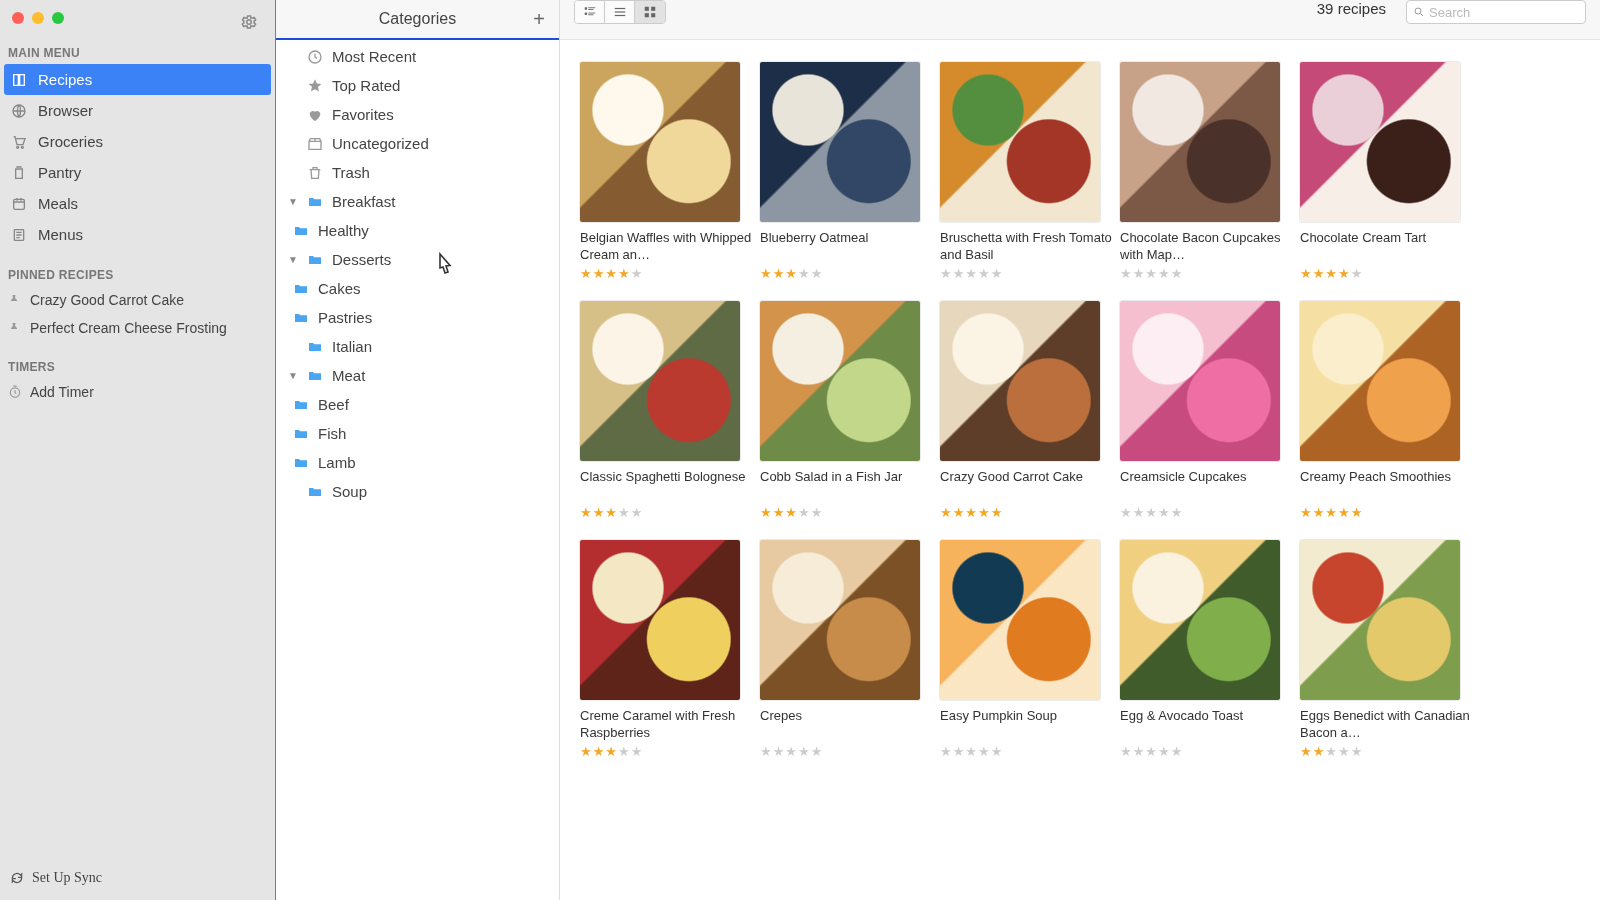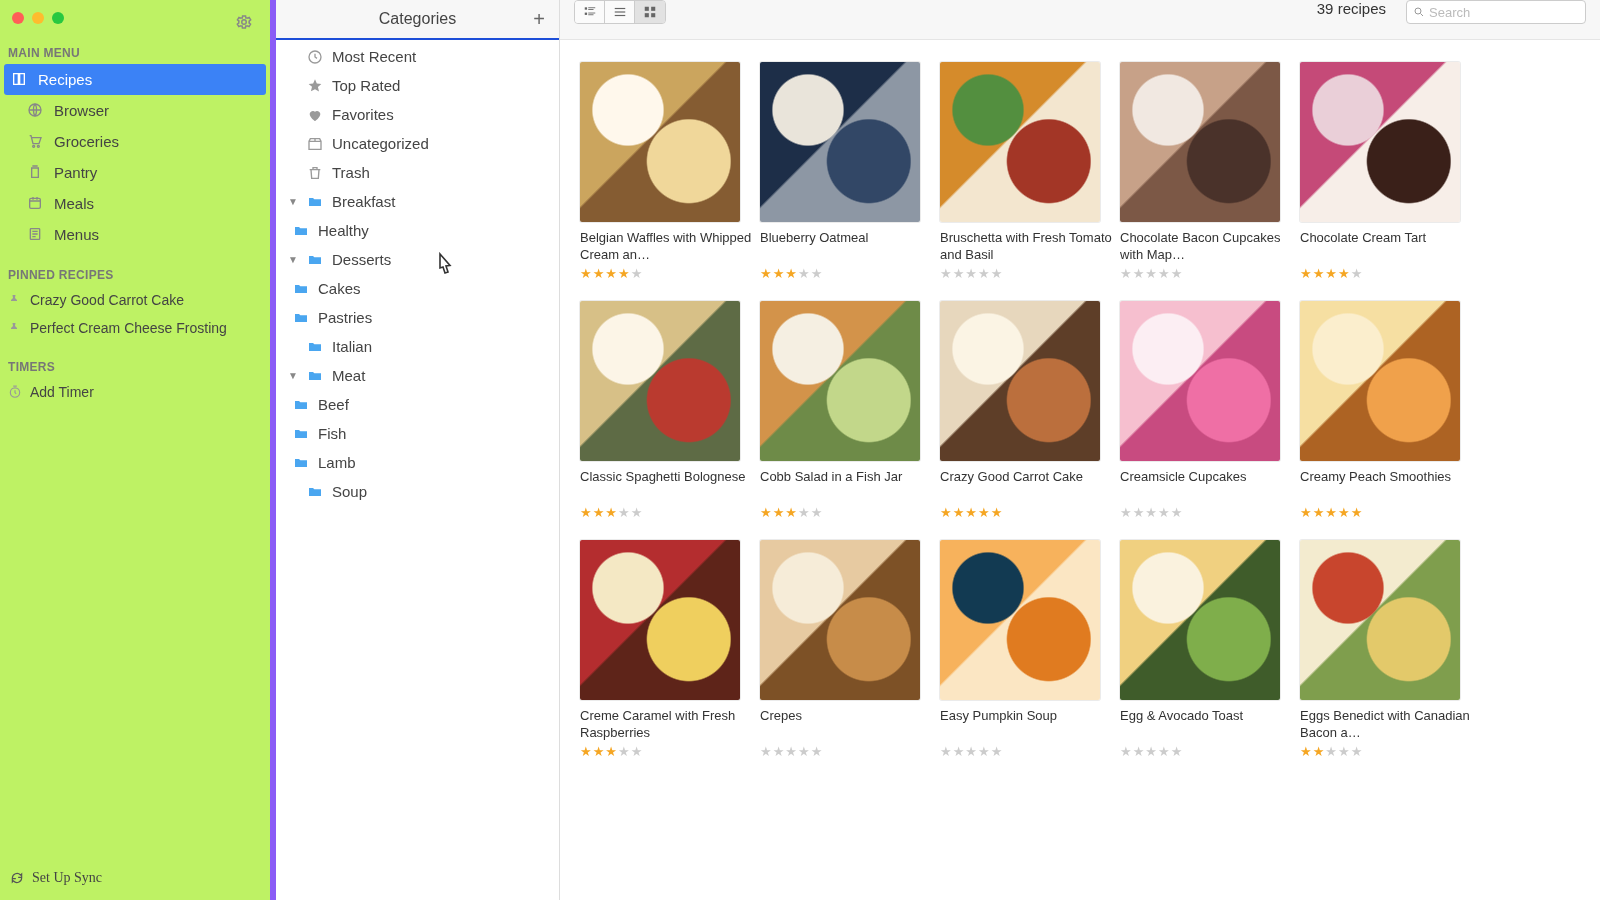--- a/index.html
+++ b/index.html
@@ -10,22 +10,22 @@
     background: #fff;
     width: 1600px;
     height: 900px;
     overflow: hidden;
     display: flex;
   }
 
   
   .left-sidebar {
     width: 276px;
-    background: #bef264;
-    border-right: 6px solid #8b5cf6;
+    background: #e5e5e5;
+    border-right: 1px solid #8b5cf6;
     display: flex;
     flex-direction: column;
     position: relative;
     overflow: hidden;
   }
   .traffic-lights {
     display: flex;
     gap: 8px;
     padding: 12px 14px 4px 12px;
     align-items: center;
@@ -40,22 +40,22 @@
     color:#888;
   }
   .section-label {
     font-size: 12px;
     font-weight: 600;
     color: #777;
     padding: 18px 12px 4px 8px;
     letter-spacing: .3px;
   }
   .nav-item {
-    display:flex; gap:10px;
-    padding: 7px 26px;
+    display:flex; align-items:center; gap:10px;
+    padding: 7px 10px;
     font-size: 15px;
     color:#444;
     cursor:pointer;
   }
   .nav-item.selected {
     background:#3b82f6;
     color:#fff;
     border-radius:3px;
     margin:0 4px;
     padding-left:6px;

